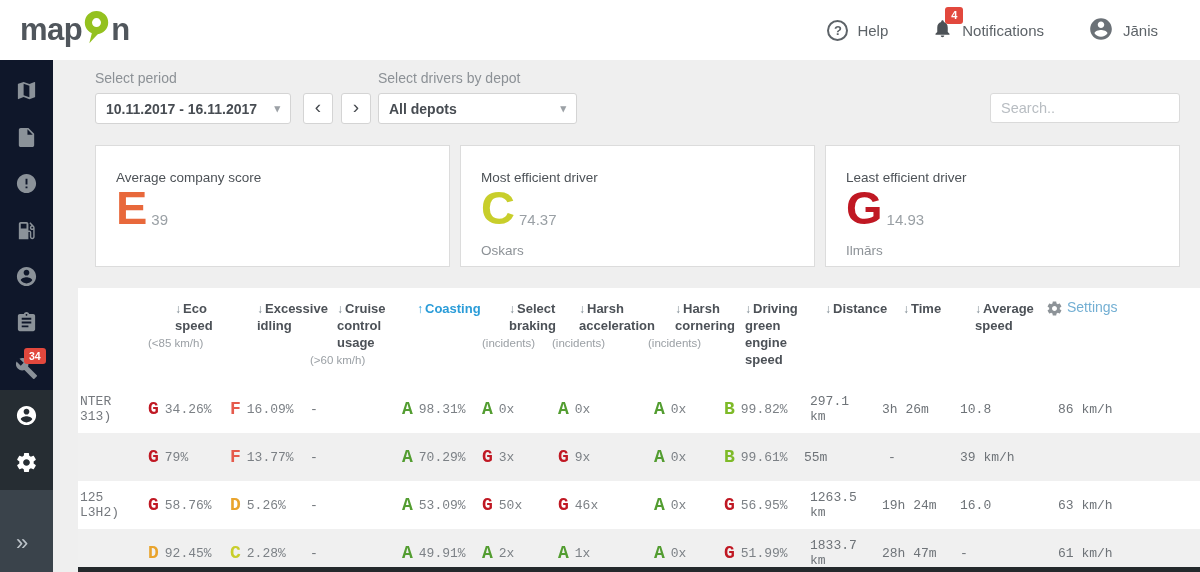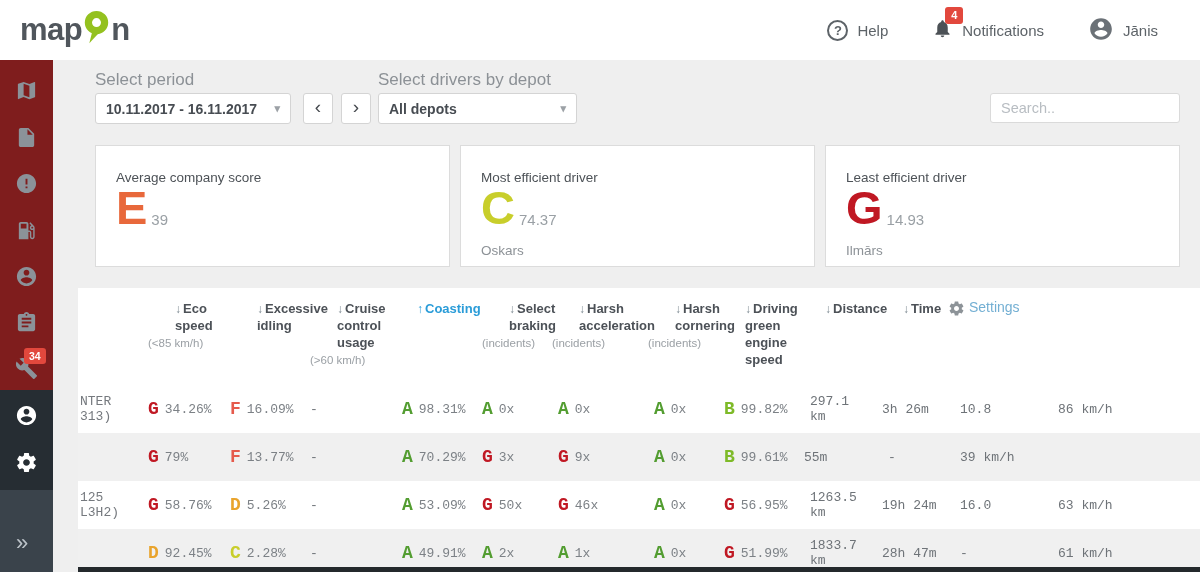--- a/index.html
+++ b/index.html
@@ -13,35 +13,35 @@
   .logo .pin { margin:0 1px; position:relative; top:2px; }
   .header-right { position:absolute; right:42px; top:0; height:60px; display:flex; align-items:center; gap:44px; }
   .hitem { display:flex; align-items:center; gap:9px; font-size:15px; color:#5d6368; cursor:pointer; }
   .help-circle { width:21px; height:21px; border:2px solid #5d6368; border-radius:50%;
     display:flex; align-items:center; justify-content:center; font-size:13px; font-weight:bold; }
   .bell-wrap { position:relative; }
   .notif-badge { position:absolute; left:13px; top:-10px; background:#e2483d; color:#fff;
     font-size:11px; font-weight:bold; padding:2px 6px; border-radius:3px; line-height:1.2; }
 
   
-  .sidebar { position:absolute; left:0; top:60px; width:53px; height:512px; background:#7f1d1d; }
+  .sidebar { position:absolute; left:0; top:60px; width:53px; height:512px; background:#0f172a; }
   .side-strip-lower { position:absolute; left:0; top:330px; width:53px; height:100px; background:#262d33; }
   .side-strip-bottom { position:absolute; left:0; top:430px; width:53px; height:82px; background:#3a434b; }
   .side-icon { position:absolute; left:15px; width:23px; height:23px; cursor:pointer; }
   .side-icon svg { width:23px; height:23px; fill:#8b9299; }
   .side-icon.active svg { fill:#ffffff; }
   .wrench-badge { position:absolute; left:24px; top:288px; background:#e2483d; color:#fff;
     font-size:10.5px; font-weight:bold; padding:2px 5px; border-radius:3px; z-index:2; }
   .collapse { position:absolute; left:16px; top:470px; color:#bcc3c9; font-size:22px; cursor:pointer; }
 
   
   .content { position:absolute; left:53px; top:60px; width:1147px; height:512px;
     background:#efefef; overflow:hidden; }
 
-  .flt-label { position:absolute; font-size:17px; color:#8c9196; }
+  .flt-label { position:absolute; font-size:14px; color:#8c9196; }
   .dropdown { position:absolute; height:31px; background:#fff; border:1px solid #d4d4d4; border-radius:3px;
     display:flex; align-items:center; padding:0 10px; font-size:14px; font-weight:600; color:#474c52; cursor:pointer; }
   .dropdown .caret { margin-left:auto; color:#9ca1a6; font-size:11px; }
   .nav-btn { position:absolute; width:30px; height:31px; background:#fff; border:1px solid #d4d4d4; border-radius:3px;
     display:flex; align-items:center; justify-content:center; font-size:19px; color:#45494e; cursor:pointer; padding-bottom:3px; }
   .search-box { position:absolute; left:937px; top:33px; width:190px; height:30px; background:#fff;
     border:1px solid #dadada; border-radius:3px; display:flex; align-items:center; padding:0 8px 0 10px; }
   .search-box input { border:none; outline:none; flex:1; font-size:14.5px; color:#565b60;
     font-family:"Liberation Sans", sans-serif; background:transparent; }
   .search-box input::placeholder { color:#b8bdc2; }
@@ -252,20 +252,23 @@
       </div>
       <div class="hcell">
         <div class="lbl"><span class="arrow">↓</span><span>Driving green engine speed</span></div>
       </div>
       <div class="hcell">
         <div class="lbl"><span class="arrow">↓</span><span>Distance</span></div>
       </div>
       <div class="hcell">
         <div class="lbl"><span class="arrow">↓</span><span>Time</span></div>
       </div>
+      <div class="hcell">
+        <div class="lbl"><span class="arrow">↓</span><span>Average speed</span></div>
+      </div>
       <div class="hcell settings-cell">
         <svg viewBox="0 0 24 24">
             <path d="M19.43 12.98c.04-.32.07-.64.07-.98s-.03-.66-.07-.98l2.11-1.65c.19-.15.24-.42.12-.64l-2-3.46c-.12-.22-.39-.3-.61-.22l-2.49 1c-.52-.4-1.08-.73-1.69-.98l-.38-2.65C14.46 2.18 14.25 2 14 2h-4c-.25 0-.46.18-.49.42l-.38 2.65c-.61.25-1.17.59-1.69.98l-2.49-1c-.23-.09-.49 0-.61.22l-2 3.46c-.13.22-.07.49.12.64l2.11 1.65c-.04.32-.07.65-.07.98s.03.66.07.98l-2.11 1.65c-.19.15-.24.42-.12.64l2 3.46c.12.22.39.3.61.22l2.49-1c.52.4 1.08.73 1.69.98l.38 2.65c.03.24.24.42.49.42h4c.25 0 .46-.18.49-.42l.38-2.65c.61-.25 1.17-.59 1.69-.98l2.49 1c.23.09.49 0 .61-.22l2-3.46c.12-.22.07-.49-.12-.64l-2.11-1.65zM12 15.5c-1.93 0-3.5-1.57-3.5-3.5s1.57-3.5 3.5-3.5 3.5 1.57 3.5 3.5-1.57 3.5-3.5 3.5z"></path>
           </svg>
         <span class="settings-link">Settings</span>
       </div>
     </div>
 
     <div class="trow">
       <div class="cell name">NTER 313)</div>

